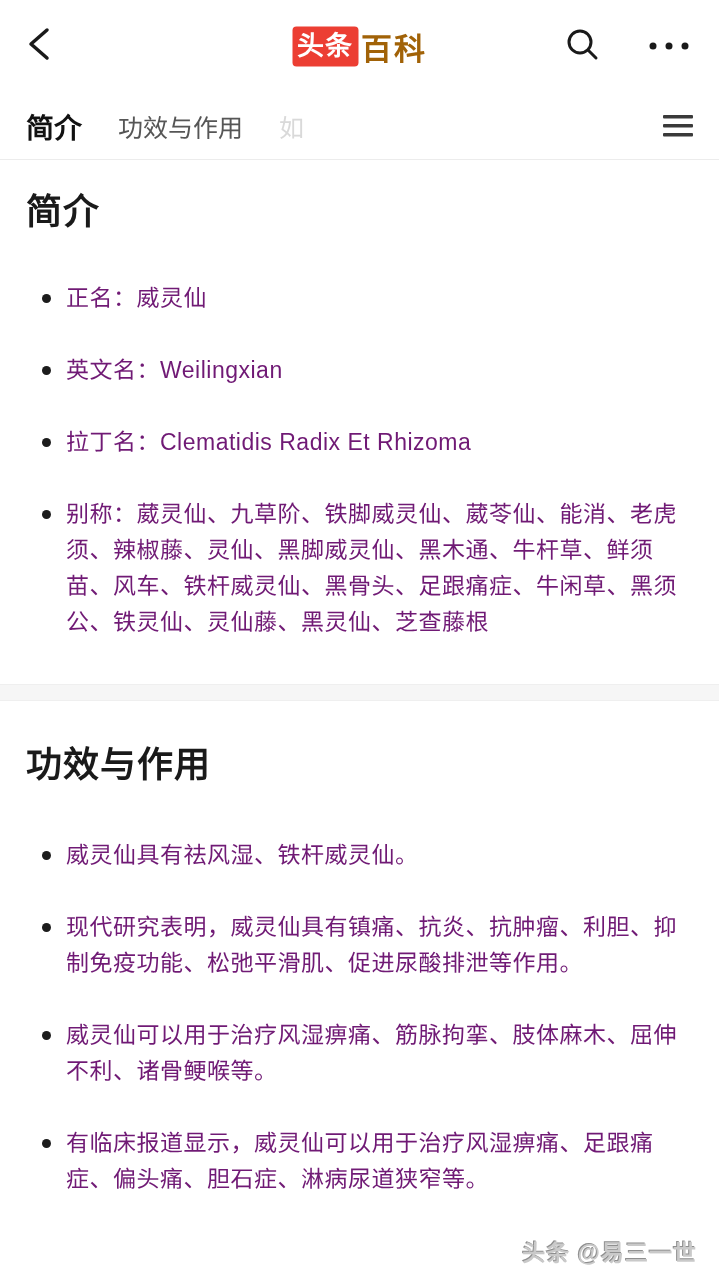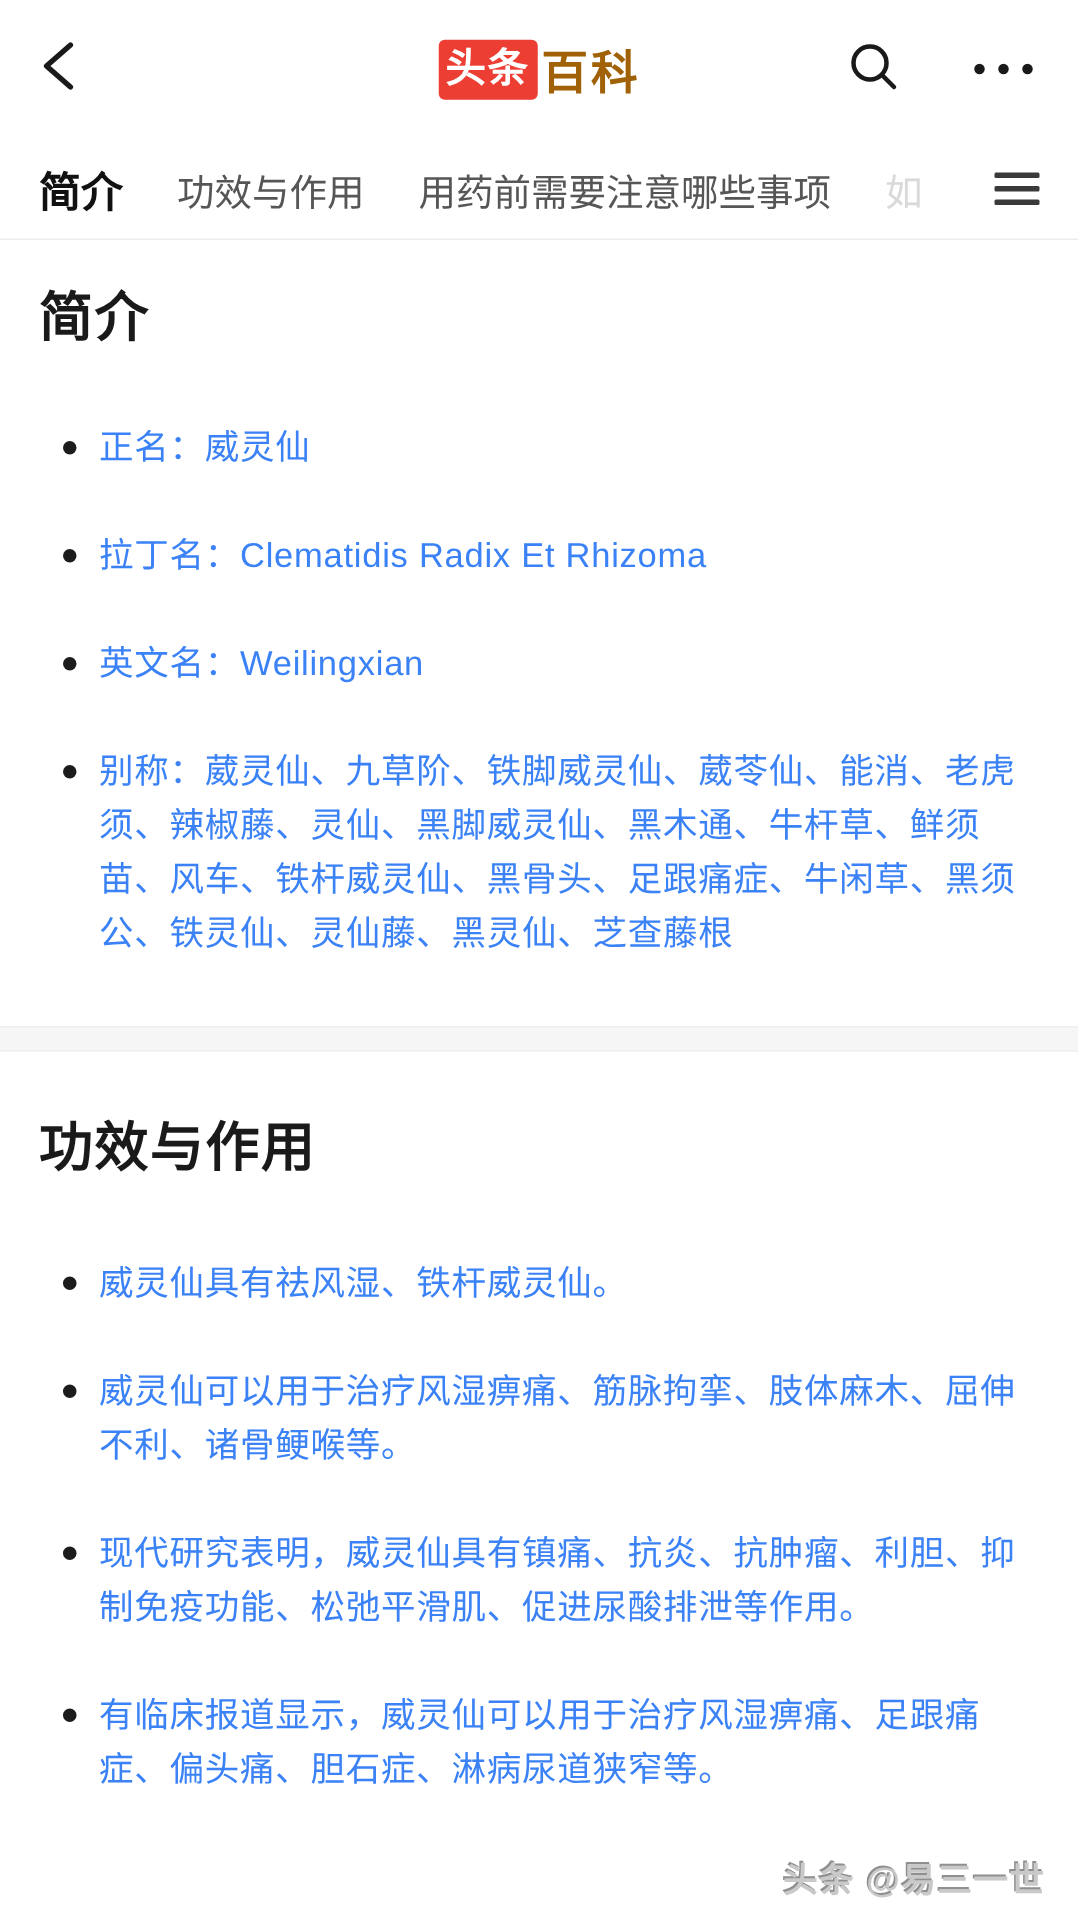--- a/index.html
+++ b/index.html
@@ -114,21 +114,21 @@
     margin-top: 6px;
     margin-bottom: 46px;
     letter-spacing: 1px;
   }
   .bullet-list { list-style: none; }
   .bullet-list li {
     position: relative;
     padding-left: 40px;
     font-size: 23px;
     line-height: 36px;
-    color: #3b82f6;
+    color: #701a75;
     margin-bottom: 36px;
     letter-spacing: 0.5px;
   }
   .bullet-list li:last-child { margin-bottom: 0; }
   .bullet-list li::before {
     content: "";
     position: absolute;
     left: 16px;
     top: 14px;
     width: 9px;
@@ -191,51 +191,50 @@
           <circle cx="24" cy="20" r="3.5" fill="#1a1a1a"></circle>
           <circle cx="40" cy="20" r="3.5" fill="#1a1a1a"></circle>
         </svg>
       </span>
     </div>
   </header>
 
   <nav class="tab-bar">
     <span class="tab active">简介</span>
     <span class="tab">功效与作用</span>
-    <span class="tab">用药前需要注意哪些事项</span>
     <span class="tab faded">如</span>
     <span class="menu-btn">
       <svg class="menu-glyph" width="34" height="28" viewBox="0 0 34 28">
         <rect x="2" y="3" width="30" height="3.6" rx="1" fill="#3a3a3a"></rect>
         <rect x="2" y="12" width="30" height="3.6" rx="1" fill="#3a3a3a"></rect>
         <rect x="2" y="21" width="30" height="3.6" rx="1" fill="#3a3a3a"></rect>
       </svg>
     </span>
   </nav>
 
   <main class="content">
 
     <section class="section">
       <h2 class="section-title">简介</h2>
       <ul class="bullet-list">
         <li>正名：威灵仙</li>
+        <li>英文名：Weilingxian</li>
         <li>拉丁名：Clematidis Radix Et Rhizoma</li>
-        <li>英文名：Weilingxian</li>
         <li>别称：葳灵仙、九草阶、铁脚威灵仙、葳苓仙、能消、老虎须、辣椒藤、灵仙、黑脚威灵仙、黑木通、牛杆草、鲜须苗、风车、铁杆威灵仙、黑骨头、足跟痛症、牛闲草、黑须公、铁灵仙、灵仙藤、黑灵仙、芝查藤根</li>
       </ul>
     </section>
 
     <div class="section-divider"></div>
 
     <section class="section second">
       <h2 class="section-title">功效与作用</h2>
       <ul class="bullet-list">
         <li>威灵仙具有祛风湿、铁杆威灵仙。</li>
+        <li>现代研究表明，威灵仙具有镇痛、抗炎、抗肿瘤、利胆、抑制免疫功能、松弛平滑肌、促进尿酸排泄等作用。</li>
         <li>威灵仙可以用于治疗风湿痹痛、筋脉拘挛、肢体麻木、屈伸不利、诸骨鲠喉等。</li>
-        <li>现代研究表明，威灵仙具有镇痛、抗炎、抗肿瘤、利胆、抑制免疫功能、松弛平滑肌、促进尿酸排泄等作用。</li>
         <li>有临床报道显示，威灵仙可以用于治疗风湿痹痛、足跟痛症、偏头痛、胆石症、淋病尿道狭窄等。</li>
       </ul>
     </section>
 
   </main>
 
   <div class="watermark">头条 @易三一世</div>
 
 </div>
 

